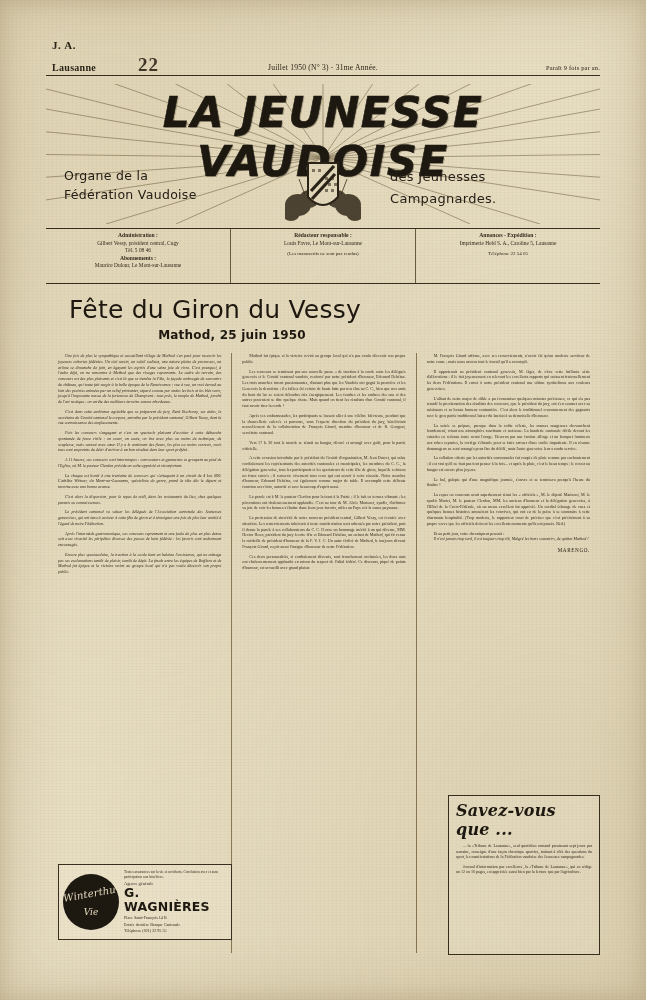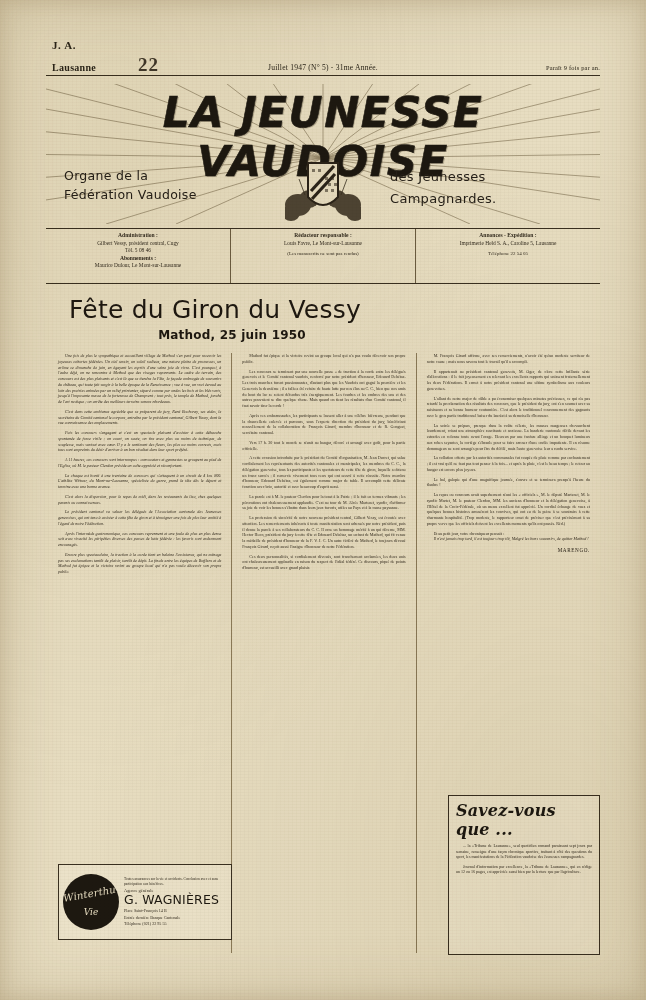--- a/index.html
+++ b/index.html
@@ -82,21 +82,21 @@
   .wlogo{width:56px;height:56px;border-radius:50%;background:#1d1810;flex:0 0 56px;
          position:relative;overflow:hidden;}
   .wlogo .wt{position:absolute;left:0;top:14px;width:56px;text-align:center;
              color:#e7ddc1;font-style:italic;font-size:10px;
              font-family:"DejaVu Serif",serif;transform:rotate(-10deg);letter-spacing:.2px;}
   .wlogo .wv{position:absolute;left:0;top:33px;width:56px;text-align:center;
              color:#e7ddc1;font-style:italic;font-size:9px;font-family:"DejaVu Serif",serif;}
   .wtxt{flex:1;padding-left:5px;}
   .wtxt .tiny{font-size:3.6px;line-height:4.6px;color:#332b1e;}
   .wtxt .ag{font-size:4.4px;margin-top:2px;color:#332b1e;}
-  .wtxt .nm{font-family:"DejaVu Sans",sans-serif;font-weight:normal;font-size:12.5px;
+  .wtxt .nm{font-family:"DejaVu Sans",sans-serif;font-weight:bold;font-size:12.5px;
             letter-spacing:.2px;line-height:14px;color:#1d1810;}
   .wtxt .adr{font-size:4.1px;line-height:5.4px;color:#332b1e;margin-top:1px;}
 
   
   .box-sv{position:absolute;left:448px;top:783px;width:152px;height:160px;
           border:1.4px solid #3a3020;padding:5px 7px;box-sizing:border-box;
           background:rgba(255,252,240,.18);}
   .sv-title{font-family:"DejaVu Serif",serif;font-style:italic;font-weight:bold;
             font-size:16px;color:#1d1810;letter-spacing:.2px;margin-bottom:4px;}
   .box-sv p{margin:0;text-indent:7px;text-align:justify;font-size:4px;
@@ -104,21 +104,21 @@
   .box-sv p.sp{margin-top:4px;}
 </style>
 </head>
 <body>
 
 <div class="page">
 
   <div class="ja">J. A.</div>
   <div class="hdr-city">Lausanne</div>
   <div class="hdr-pageno">22</div>
-  <div class="hdr-date">Juillet 1947 (N° 5) - 31me Année.</div>
+  <div class="hdr-date">Juillet 1950 (N° 3) - 31me Année.</div>
   <div class="hdr-right">Paraît 9 fois par an.</div>
   <div class="hdrline"></div>
 
   <div class="masthead">
     <svg class="rays" viewBox="0 0 554 140" preserveAspectRatio="none">
       <g stroke="#6b5c3e" stroke-width="0.7" fill="none" opacity="0.75">
         <line x1="277" y1="74" x2="-40" y2="18"></line>
           <line x1="277" y1="74" x2="-40" y2="44"></line>
         <line x1="277" y1="74" x2="-40" y2="70"></line>
           <line x1="277" y1="74" x2="-40" y2="96"></line>

